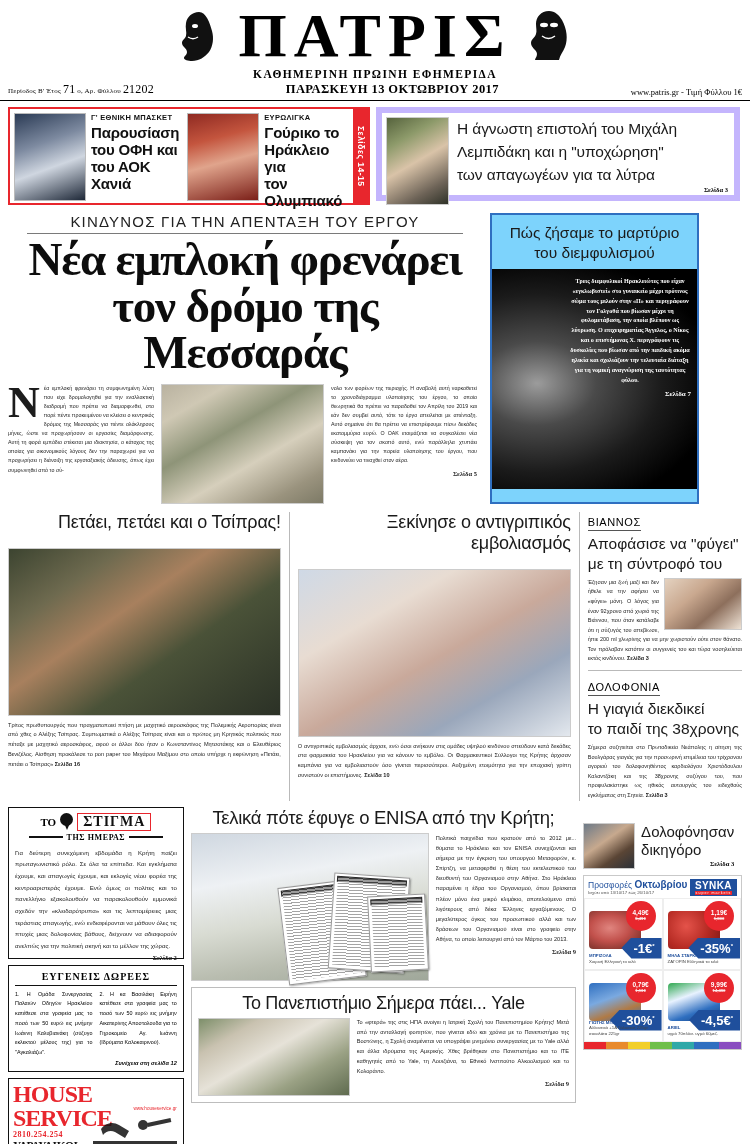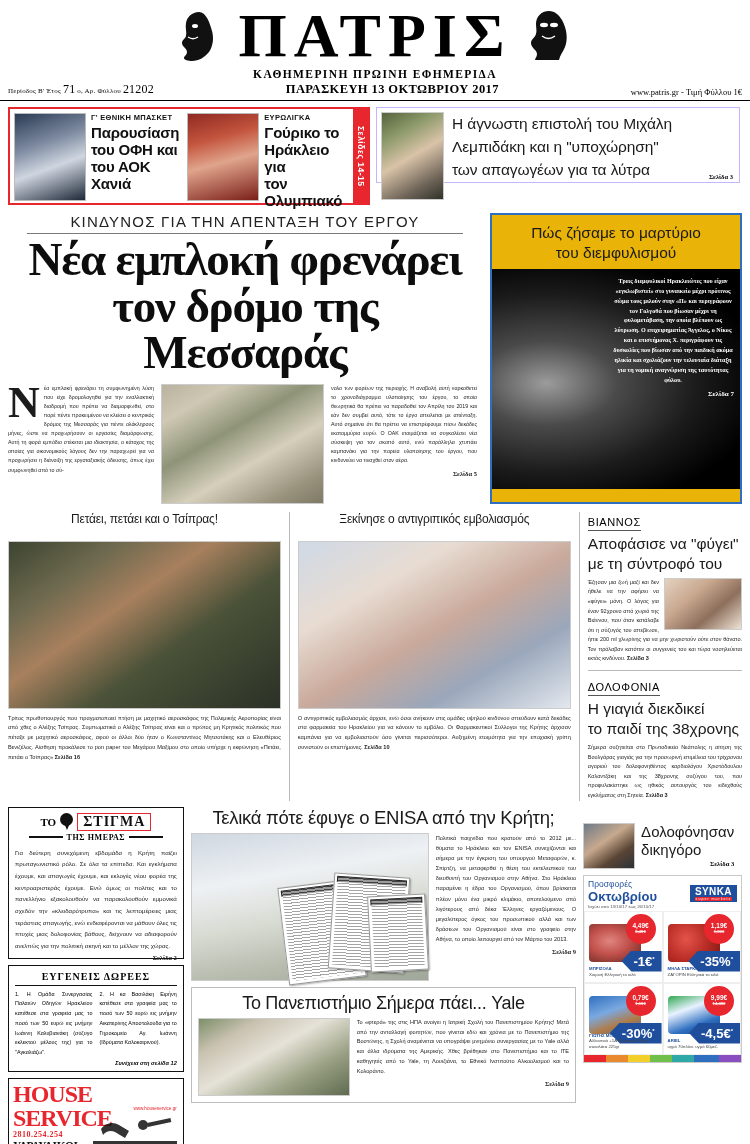--- a/index.html
+++ b/index.html
@@ -58,21 +58,21 @@
   .kicker { font-size: 7.5px; font-weight:bold; letter-spacing:.3px; color:#111; margin-bottom:2px; }
   .sbox-head { font-size: 15px; font-weight:bold; line-height:1.14; color:#111; letter-spacing:-.2px; }
   .page-tab {
     width: 15px; background:#e8262d; color:#fff;
     display:flex; align-items:center; justify-content:center;
   }
   .page-tab span {
     writing-mode: vertical-rl; font-size: 8.5px; font-weight:bold; letter-spacing:.5px;
   }
   .lead-teaser {
-    width: 364px; height: 76px; border:1px solid #c4b5fd;
+    width: 364px; height: 94px; border:6px solid #c4b5fd;
     display:flex; padding:4px; gap:8px; background:#fff; position:relative;
   }
   .lt-photo { width:63px; height:88px; flex:none; border:1px solid #ccc;
     background: linear-gradient(150deg,#56633d 0%,#8d9a6a 25%,#d9c3a8 50%,#6d6357 80%,#2f3228 100%); }
   .lt-head { font-size: 15.5px; line-height:1.34; color:#1a1a1a; padding-top:2px; letter-spacing:-.1px; }
   .pg-ref { position:absolute; right:6px; bottom:2px; font-size:6.5px; font-weight:bold; font-family:"Liberation Serif",serif; }
 
   
   .main-wrap { display:flex; padding: 8px 8px 0 8px; gap:8px; }
   .lead-left { width: 474px; }
@@ -92,34 +92,34 @@
   .col-c { width:146px; }
   .dropcap {
     float:left; font-family:"Liberation Serif",serif; font-weight:bold;
     font-size:44px; line-height:.82; margin:1px 4px 0 0;
   }
   .lead-photo { width:163px; height:120px; border:1px solid #ccc;
     background: linear-gradient(150deg,#b9b2a0 0%,#cfc8b4 18%,#8e9478 40%,#d6cfbc 62%,#9a937e 85%,#7d7a66 100%); }
   .sel-ref { text-align:right; font-size:6.5px; font-weight:bold; font-family:"Liberation Serif",serif; margin-top:2px;}
 
   
-  .blue-box { width:252px; border:2px solid #2f6fc0; background:#eab308; }
+  .blue-box { width:209px; border:2px solid #2f6fc0; background:#7dd3fc; }
   .bb-title { text-align:center; font-size:15.5px; line-height:1.26; padding:8px 6px 7px 6px; color:#1a1a1a; }
   .bb-media { position:relative; height: 220px; background:#000; overflow:hidden; }
   .bb-faces { position:absolute; inset:0;
      background: radial-gradient(ellipse at 22% 52%, #9c9c9c 0%, #4a4a4a 26%, #1b1b1b 55%, #000 80%),
                  radial-gradient(ellipse at 48% 46%, #cfcfcf 0%, #5a5a5a 22%, #0a0a0a 60%); }
   .bb-text { position:absolute; right:6px; top:8px; width:122px; font-family:"Liberation Serif",serif;
      color:#fff; font-size:6.1px; line-height:1.62; text-align:center; font-weight:bold; }
   .bb-text .ref { display:block; text-align:right; margin-top:4px; font-size:7px; }
 
   
   .band2 { display:flex; padding: 8px 8px 0 8px; gap:8px; }
   .b2col { width: 283px; }
-  .b2-title { text-align:center; font-size:12px; color:#1a1a1a; margin-bottom:15px; letter-spacing:-.2px;}
+  .b2-title { text-align:right; font-size:18px; color:#1a1a1a; margin-bottom:15px; letter-spacing:-.2px;}
   .b2-photo { width:100%; height:168px; border:1px solid #ccc; }
   .ph-pilots { background: linear-gradient(145deg,#3c4430 0%,#6e6a4f 22%,#a8805e 40%,#4a5238 62%,#2b3126 100%); }
   .ph-vax { background: linear-gradient(150deg,#cfd9e6 0%,#e8dcd2 28%,#c9a99b 52%,#9aa7bb 74%,#e3e8ee 100%); }
   .b2-cap { font-size:5.6px; line-height:1.76; text-align:justify; margin-top:5px; color:#1c1c1c; }
   .vdiv { width:1px; background:#b9b9b9; }
 
   .b2right { width:160px; }
   .sec-kicker { font-size:11px; letter-spacing:.6px; border-bottom:1.2px solid #555; padding-bottom:2px; display:inline-block; margin-bottom:3px; }
   .sec-head { font-size:15.5px; line-height:1.3; color:#1a1a1a; }
   .r-body { font-size:5.5px; line-height:1.74; text-align:justify; margin-top:4px; color:#1c1c1c;}
@@ -186,21 +186,21 @@
   .lawyer-row { display:flex; gap:6px; align-items:flex-start; margin-top:16px; }
   .lawyer-photo { width:52px; height:46px; flex:none; border:1px solid #ccc;
     background: linear-gradient(145deg,#6d7a88 0%,#c7a98e 40%,#5a4535 70%,#2c3138 100%); }
   .lawyer-head { font-size:15px; line-height:1.26; color:#1a1a1a; }
   .lawyer-ref { text-align:right; font-weight:bold; font-family:"Liberation Serif",serif; font-size:6.5px; }
 
   
   .synka { border:1px solid #c9c9c9; margin-top:6px; background:#fff; }
   .synka-top { display:flex; align-items:center; justify-content:space-between; background:#fff; padding:3px 4px 2px 4px; }
   .synka-offer { font-size:8.5px; color:#1f4f9c; }
-  .synka-offer b { font-size:13px;margin-top:16px; }
+  .synka-offer b { font-size:10px;margin-top:16px; }
   .synka-dates { font-size:4.4px; color:#555; }
   .synka-logo { background:#1f4f9c; color:#fff; font-weight:bold; font-size:10px; padding:1px 5px; letter-spacing:.4px; position:relative;}
   .synka-logo small { display:block; background:#e8262d; color:#fff; font-size:3.6px; letter-spacing:1px; text-align:center; font-weight:normal;}
   .synka-grid { display:grid; grid-template-columns:1fr 1fr; }
   .scell { position:relative; height:72px; border:1px solid #eee; background:#fff; overflow:hidden; }
   .sprod { position:absolute; left:4px; top:12px; width:52px; height:38px; border-radius:4px; }
   .p-meat { background: radial-gradient(ellipse at 40% 45%, #e0857f 0%, #c1504b 45%, #8d3a33 75%, #6b4a33 100%); }
   .p-apple { background: radial-gradient(circle at 35% 40%, #e4534a 0%, #b52a23 55%, #7d1a16 100%); }
   .p-bisc { background: linear-gradient(160deg,#2f6fc0 0%, #7aa9e0 40%, #b07a45 70%, #2f6fc0 100%); }
   .p-ariel { background: linear-gradient(160deg,#2fa84f 0%, #e8f2ff 35%, #2f6fc0 70%, #153f7a 100%); }

